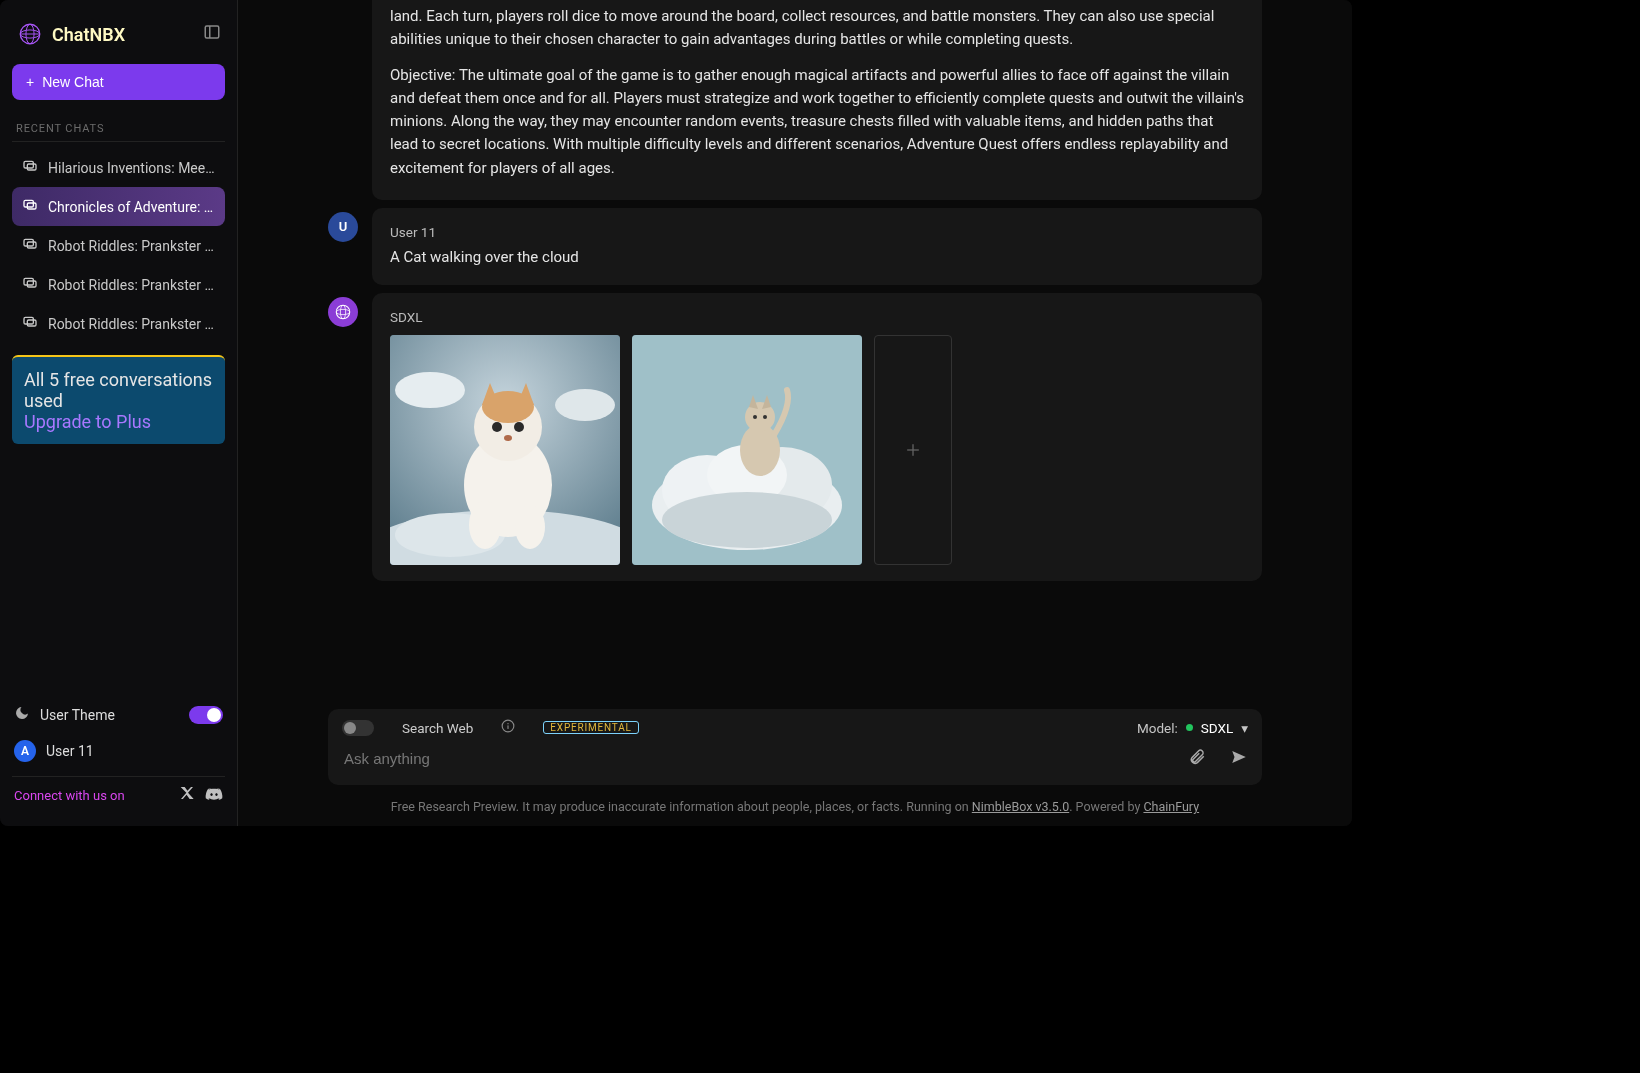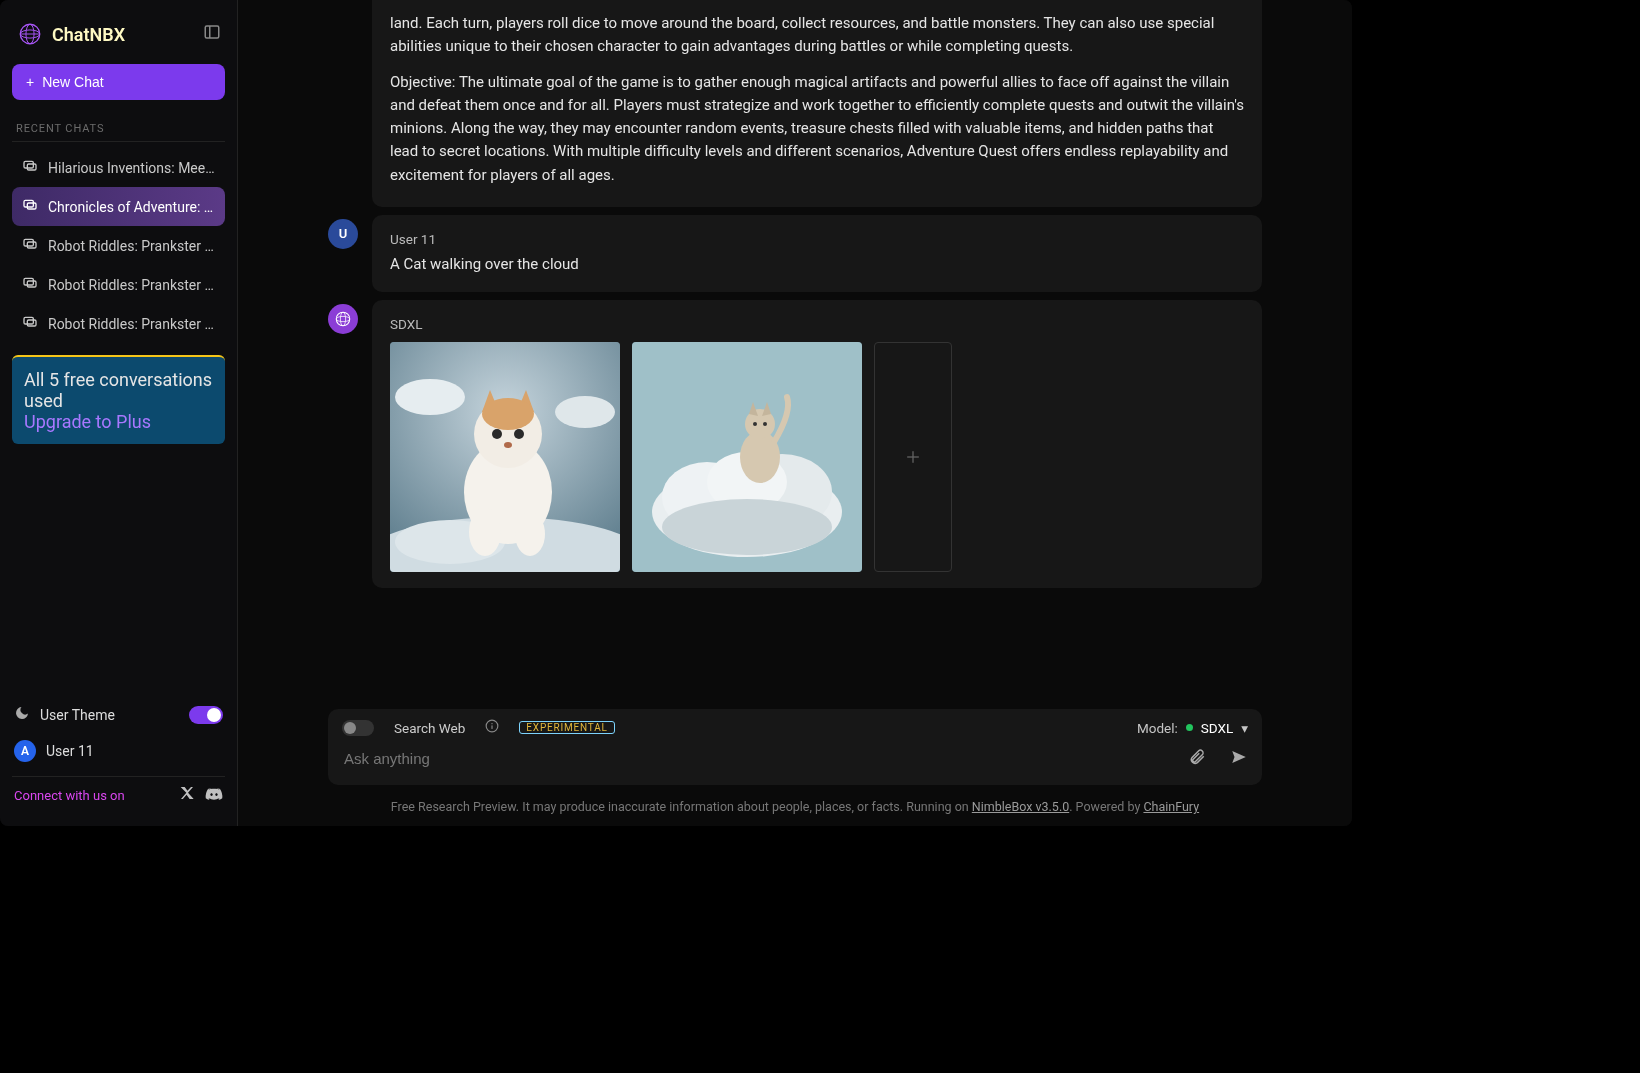--- a/index.html
+++ b/index.html
@@ -139,21 +139,21 @@
     flex-shrink:0; margin-top:4px;
   }
   .msg-avatar.user { background:#2a4a9a; }
   .msg-avatar.bot { background:#8b3dd6; }
   .msg-body {
     background:#171717;
     border-radius:10px;
     padding:16px 18px;
     flex:1;
   }
-  .msg-body.first-visible { border-radius:0 0 10px 10px; padding-top:12px; padding-bottom:20px; margin-left:44px; }
+  .msg-body.first-visible { border-radius:0 0 10px 10px; padding-top:5px; padding-bottom:20px; margin-left:44px; }
   .msg-name { font-size:13.5px; color:#bbb; margin-bottom:6px; }
   .msg-text { font-size:15px; line-height:1.55; color:#e5e5e5; }
   .msg-text p { margin-bottom:12px; }
   .msg-text p:last-child { margin-bottom:0; }
   .images-row { display:flex; gap:12px; margin-top:10px; }
   .gen-img {
     width:230px; height:230px; border-radius:4px;
     background:#4a6a7a;
     position:relative; overflow:hidden;
   }
@@ -164,21 +164,21 @@
     color:#666; cursor:pointer;
   }
   
   .composer {
     margin: 14px 90px 8px 90px;
     background:#171717;
     border-radius:10px;
     padding:10px 14px 12px 14px;
   }
   .composer-top {
-    display:flex; align-items:center; gap:20px;
+    display:flex; align-items:center; gap:28px;
     font-size:13.5px; color:#ccc;
     padding-bottom:8px;
   }
   .sw-toggle {
     width:32px; height:16px; border-radius:9px;
     background:#333; position:relative; cursor:pointer;
   }
   .sw-toggle::after {
     content:""; position:absolute; left:2px; top:2px;
     width:12px; height:12px; background:#888; border-radius:50%;

